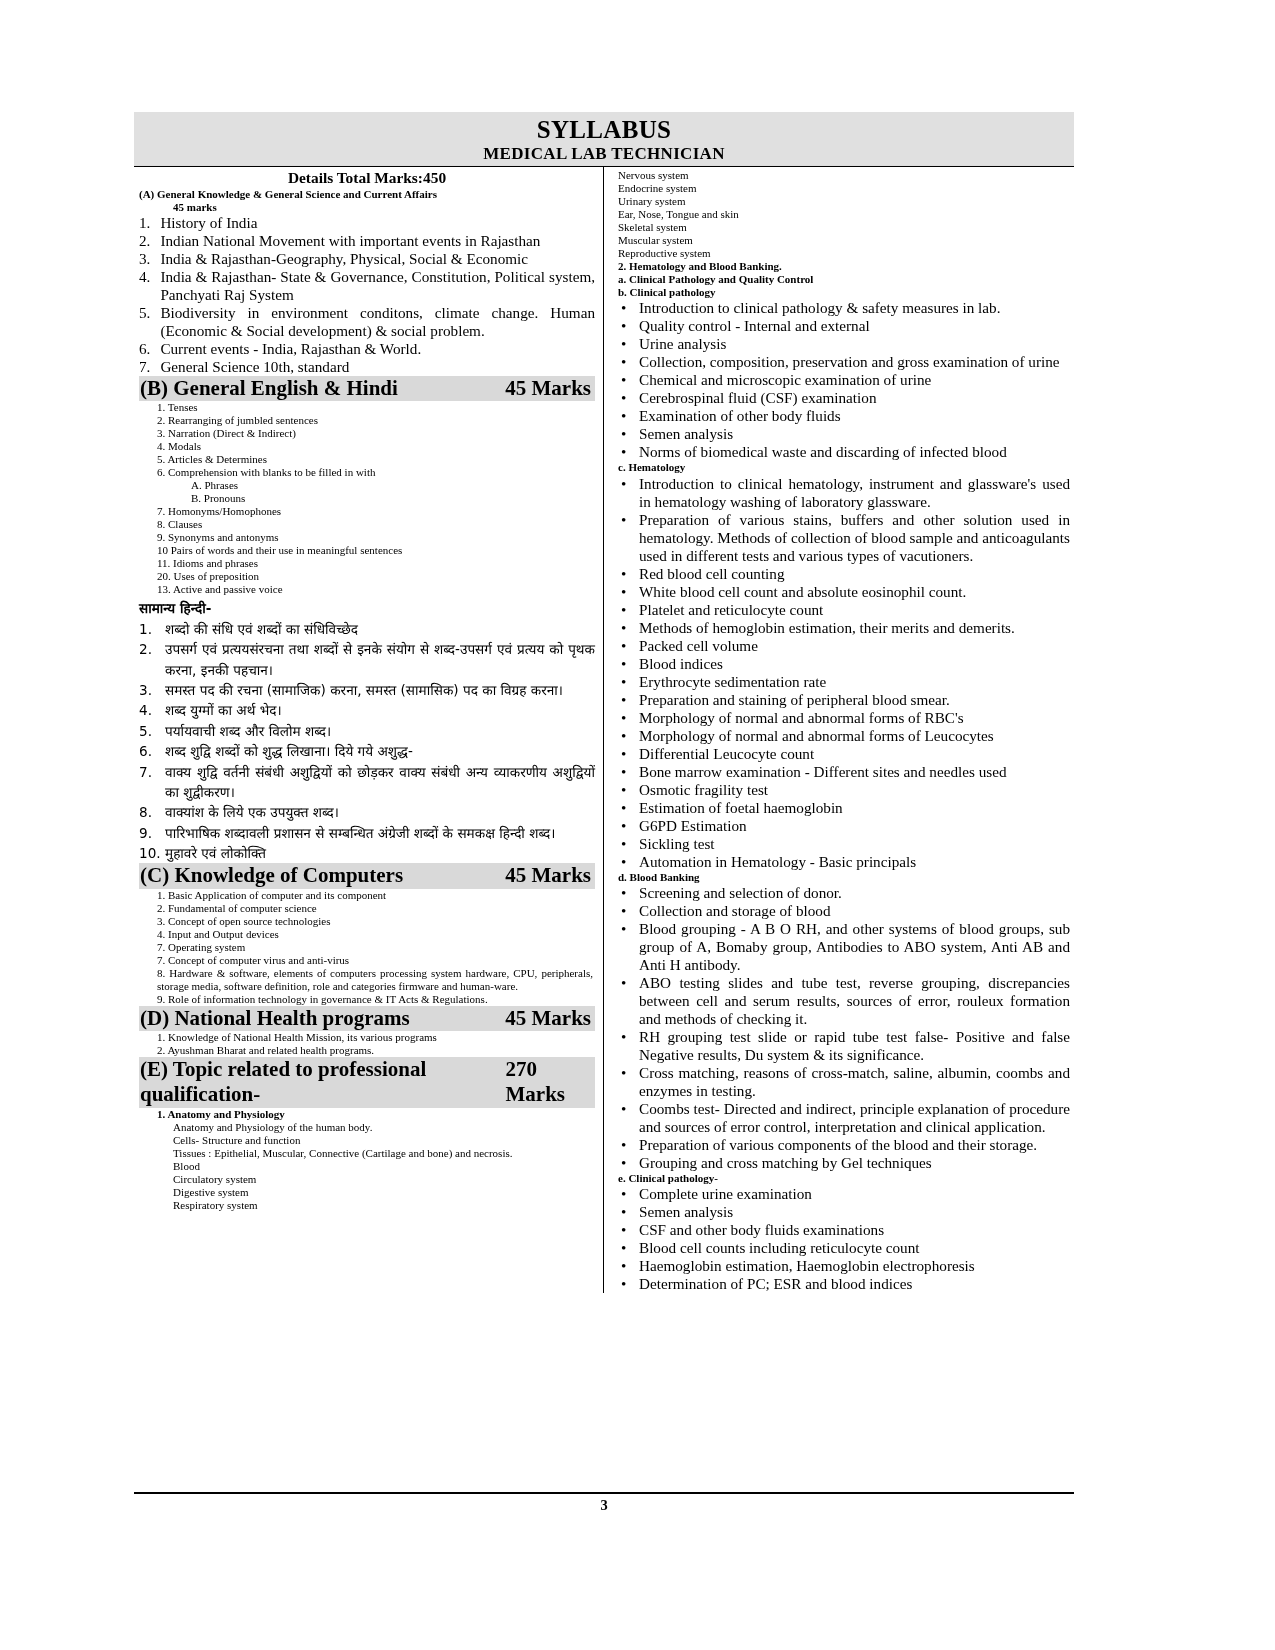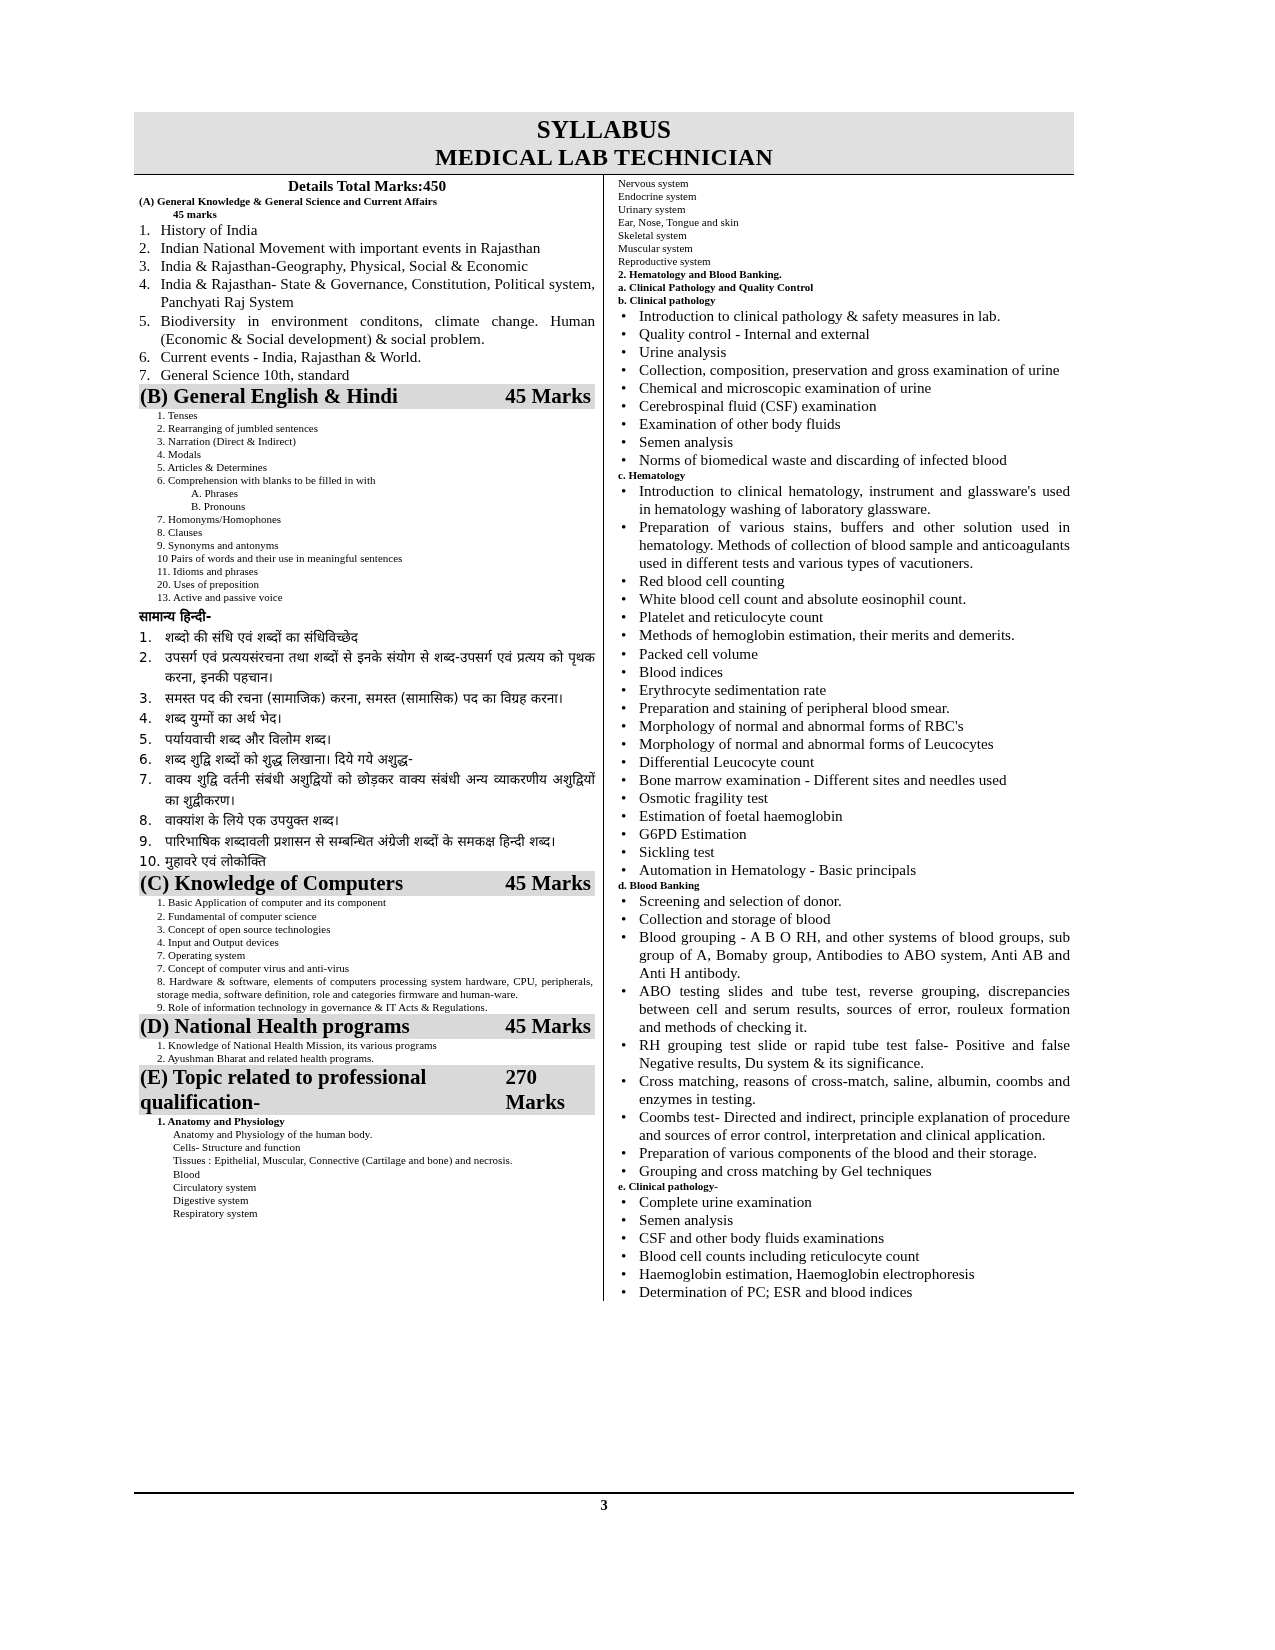--- a/index.html
+++ b/index.html
@@ -33,21 +33,21 @@
     text-align: center;
     padding: 4px 0 2px 0;
     border-bottom: 1px solid #dcdcdc;
   }
   .banner .line {
     font-weight: bold;
     letter-spacing: .3px;
     line-height: 1.12;
   }
   .banner .l1 { font-size: 25px; }
-  .banner .l2 { font-size: 24px; }
+  .banner .l2 { font-size: 17px; }
 
   
   .cols {
     display: flex;
     align-items: stretch;
     border-top: 1px solid #000;
   }
   .col {
     box-sizing: border-box;
   }

